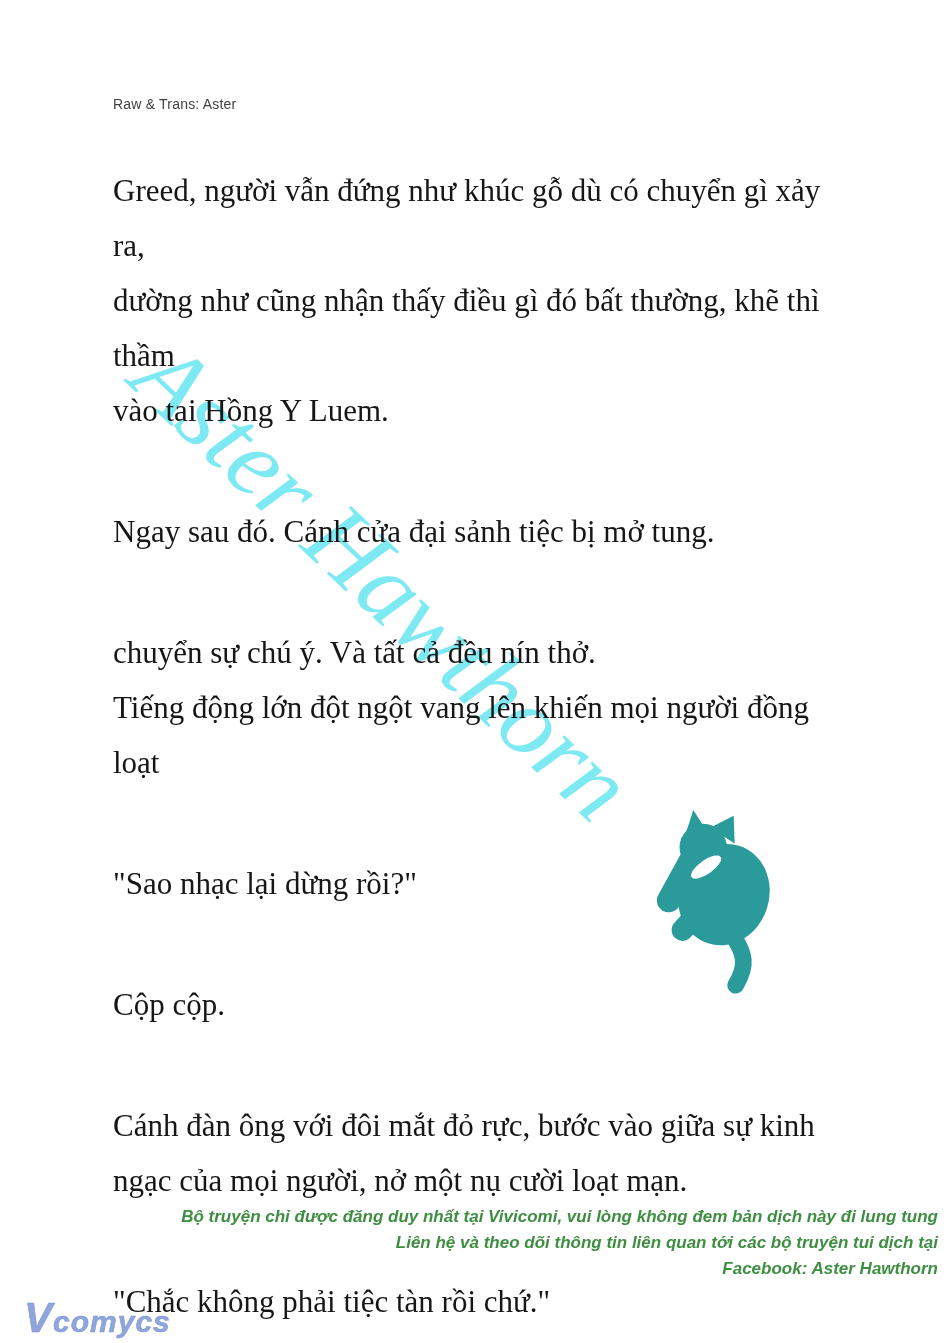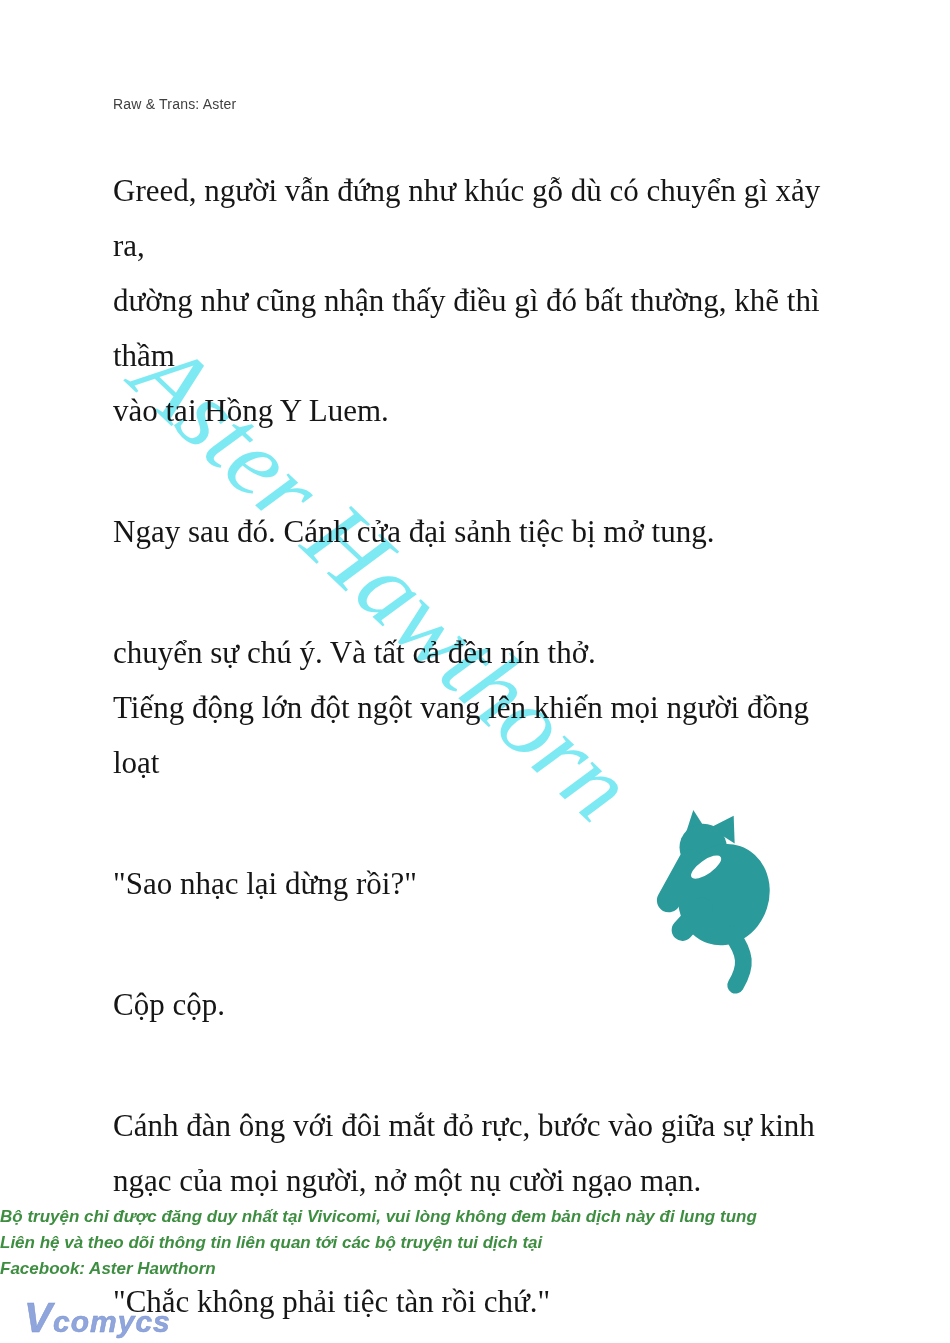--- a/index.html
+++ b/index.html
@@ -55,21 +55,21 @@
     font-size: 31px;
     line-height: 55px;
     color: #161616;
   }
   .para { margin: 0 0 66px 0; }
   
   .footer {
     position: absolute;
     left: 0; top: 1204px;
     width: 938px;
-    text-align: left;
+    text-align: right;
     z-index: 2;
     font-family: "Liberation Sans", sans-serif;
     font-style: italic;
     font-weight: bold;
     font-size: 17px;
     line-height: 26px;
     color: #3e8e41;
   }
   
   .logo {
@@ -125,21 +125,21 @@
         <div>Tiếng động lớn đột ngột vang lên khiến mọi người đồng loạt</div>
       </div>
     <div class="para">
         <div>"Sao nhạc lại dừng rồi?"</div>
       </div>
     <div class="para">
         <div>Cộp cộp.</div>
       </div>
     <div class="para">
         <div>Cánh đàn ông với đôi mắt đỏ rực, bước vào giữa sự kinh</div>
-        <div>ngạc của mọi người, nở một nụ cười ngạo mạn.</div>
+        <div>ngạc của mọi người, nở một nụ cười loạt mạn.</div>
       </div>
     <div class="para">
         <div>"Chắc không phải tiệc tàn rồi chứ."</div>
       </div>
   </div>
 
   <div class="footer">
       <div>Bộ truyện chỉ được đăng duy nhất tại Vivicomi, vui lòng không đem bản dịch này đi lung tung</div>
       <div>Liên hệ và theo dõi thông tin liên quan tới các bộ truyện tui dịch tại</div>
       <div>Facebook: Aster Hawthorn</div>

